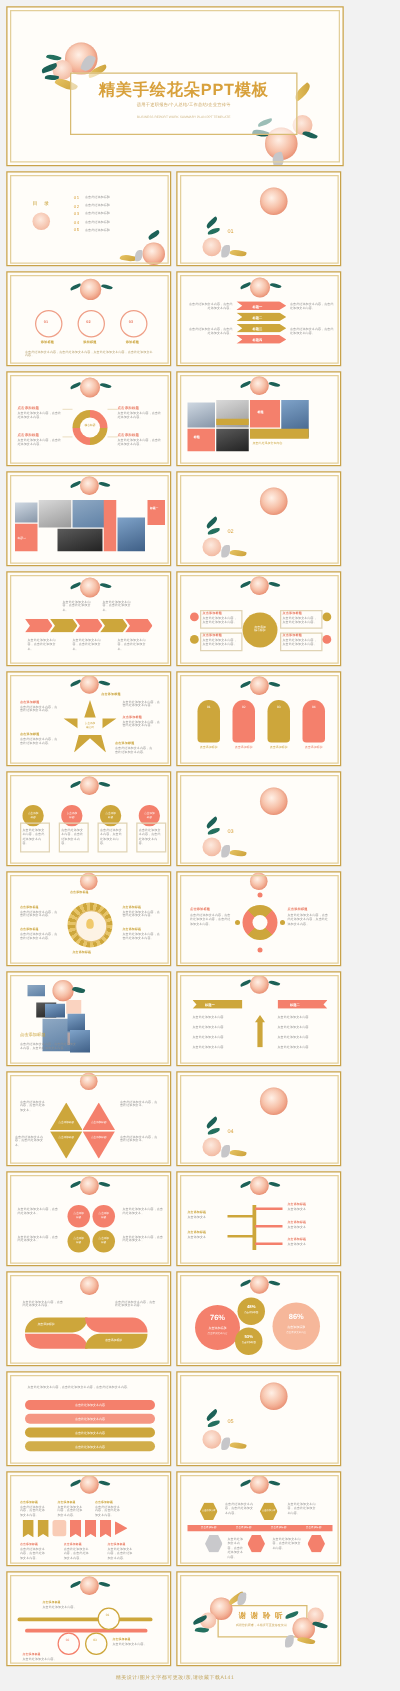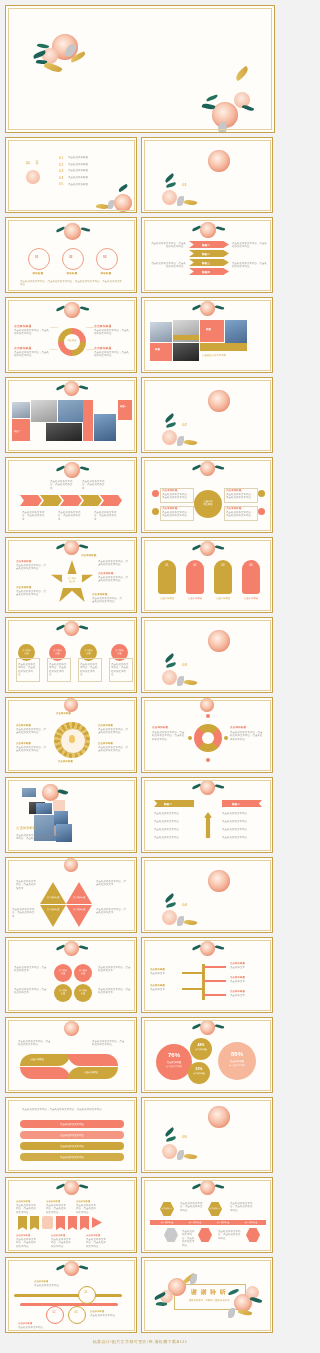--- a/index.html
+++ b/index.html
@@ -76,20 +76,25 @@
       <div class="gold-leaf" style="left:64px;top:48px;width:16px;height:6px;transform:rotate(-22deg);"></div>
 
       <div class="fl rose" style="left:206px;top:96px;width:26px;height:26px;"></div>
       <div class="fl rose-s" style="left:228px;top:86px;width:16px;height:16px;"></div>
       <div class="leaf" style="left:196px;top:98px;width:13px;height:5px;transform:rotate(16deg);"></div>
       <div class="leaf2" style="left:200px;top:90px;width:12px;height:4px;transform:rotate(-16deg);"></div>
       <div class="gold-leaf" style="left:228px;top:64px;width:16px;height:7px;transform:rotate(-40deg);"></div>
       <div class="gray-leaf" style="left:212px;top:116px;width:9px;height:12px;transform:rotate(-14deg);"></div>
       <div class="leaf" style="left:236px;top:100px;width:12px;height:4px;transform:rotate(24deg);"></div>
 
+      <div class="hero-box">
+        <div class="hero-title">精美手绘花朵PPT模板</div>
+        <div class="hero-sub">适用于述职报告/个人总结/工作总结/企业宣传等</div>
+        <div class="hero-sub2">BUSINESS REPORT WORK SUMMARY PLAN PPT TEMPLATE</div>
+      </div>
     </div>
   </div>
 
   <div class="grid">
 
     <div class="slide cell">
       <div class="ct" style="left:20px;top:22px;font-size:4px;color:#c9a238;letter-spacing:2px;">目  录</div>
       <div class="fl rose-s" style="left:20px;top:32px;width:14px;height:14px;"></div>
       <div class="ct" style="left:53px;top:18px;">
         <div style="display:flex;align-items:center;margin-bottom:2.6px;">

